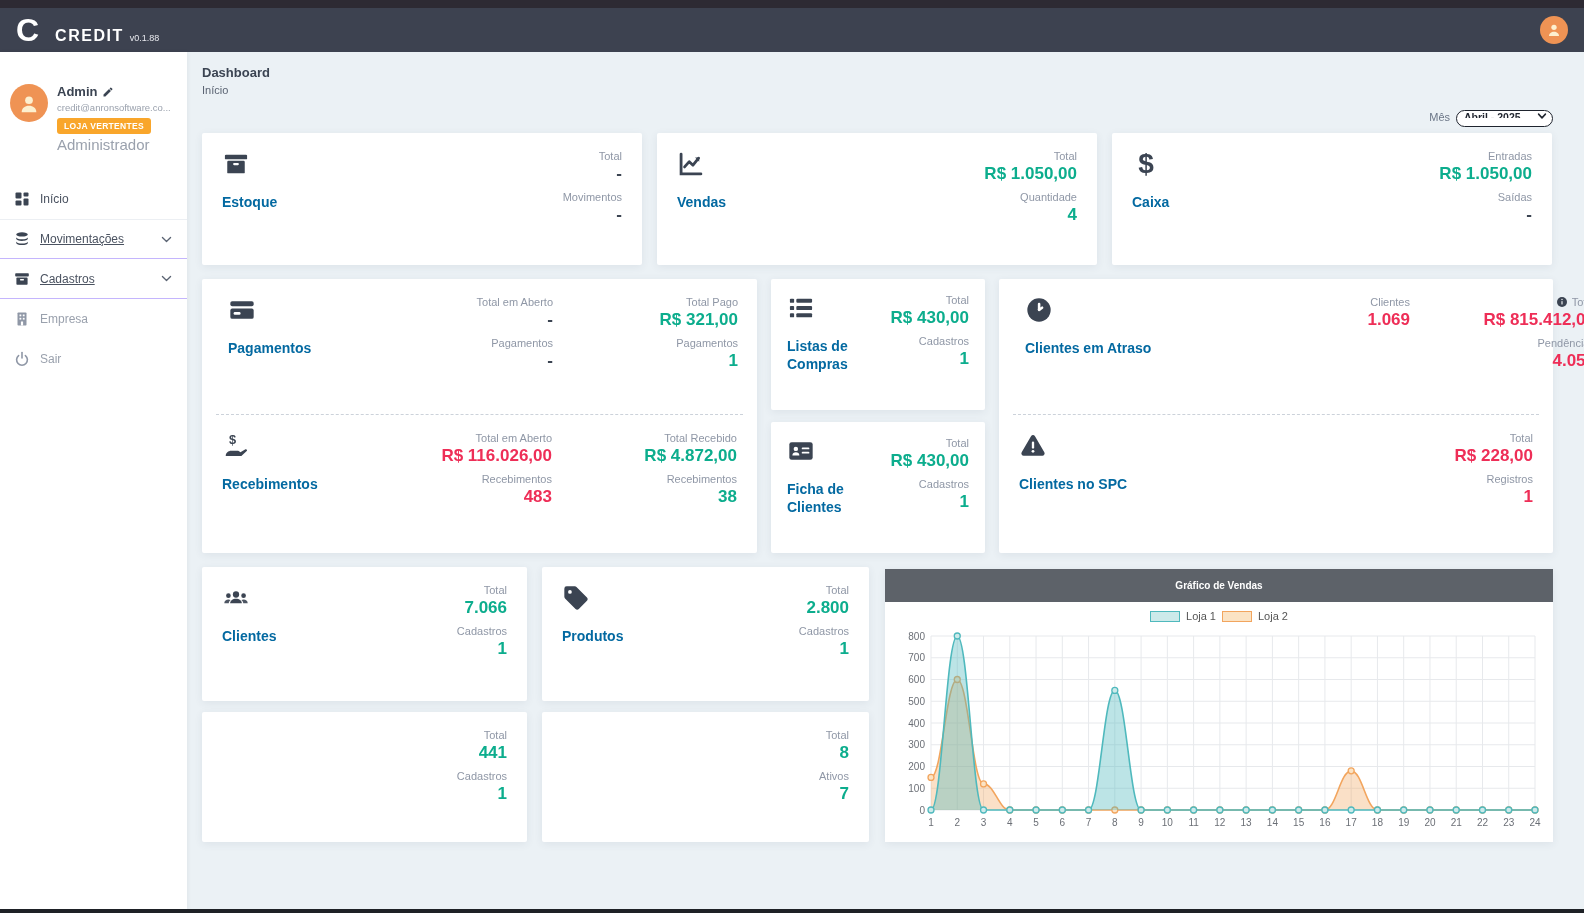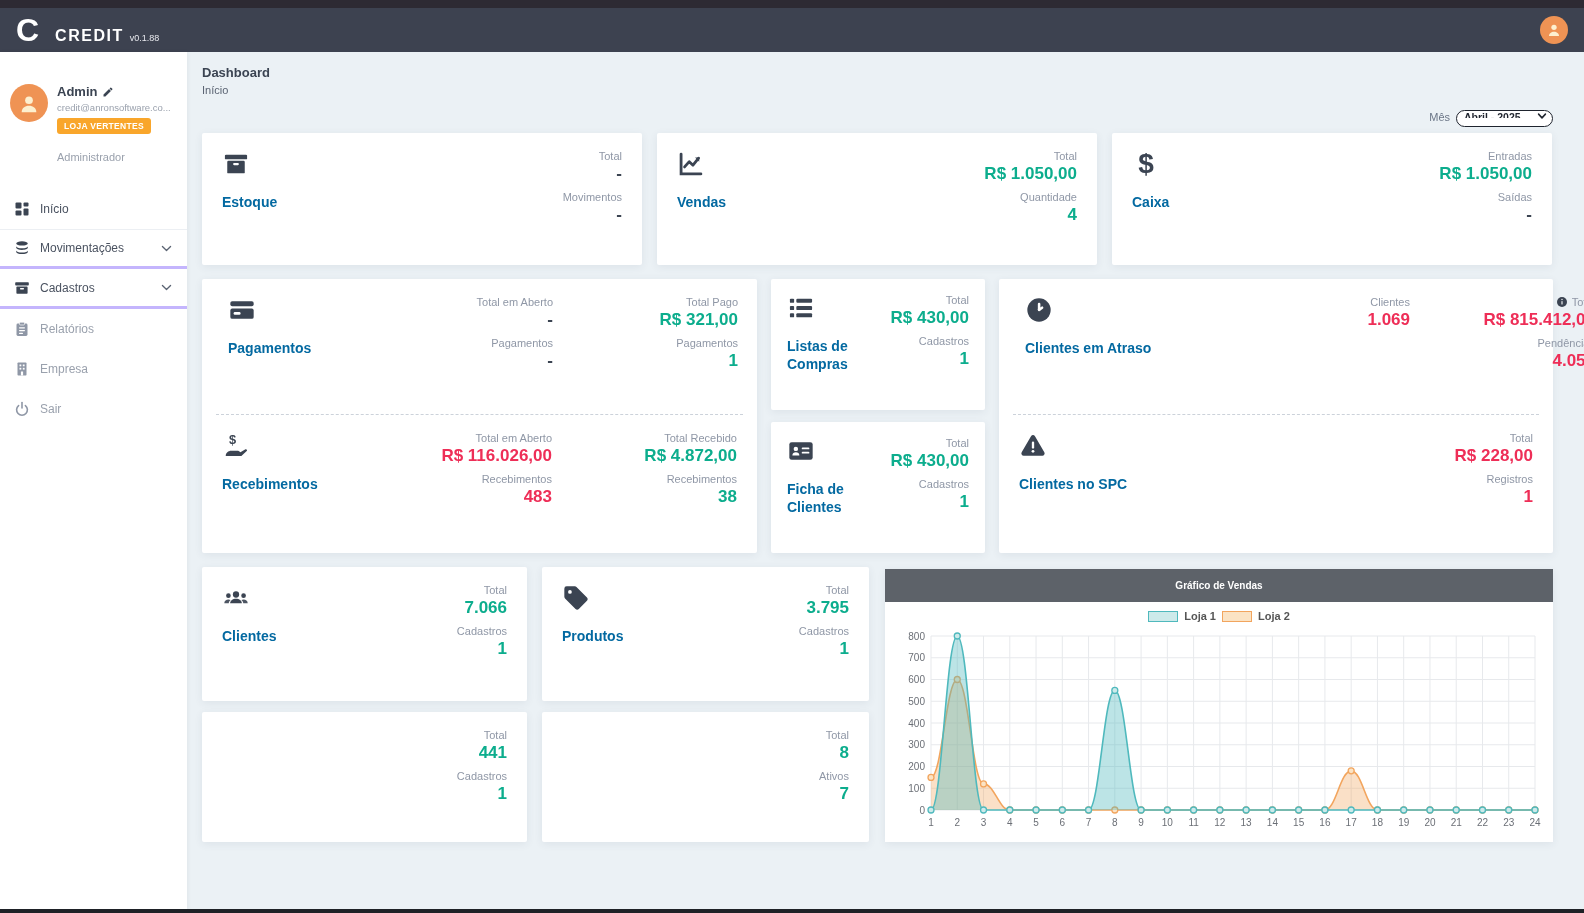--- a/index.html
+++ b/index.html
@@ -19,27 +19,27 @@
   .layout { display:flex; height:858px; }
 
   
   .sidebar { width:187px; background:#fff; flex:0 0 187px; box-shadow:1px 0 4px rgba(0,0,0,.05); }
   .profile { padding:32px 10px 12px 10px; display:flex; }
   .p-avatar { width:38px; height:38px; border-radius:50%; background:#ef9354; flex:0 0 38px; display:flex; align-items:center; justify-content:center; }
   .p-info { margin-left:9px; width:120px; }
   .p-name { font-size:13px; font-weight:700; color:#3b4452; display:flex; align-items:center; gap:5px; }
   .p-email { font-size:9.5px; color:#9aa1ad; margin-top:3px; white-space:nowrap; overflow:hidden; text-overflow:ellipsis; }
   .p-badge { display:inline-block; background:#f9a62b; color:#fff; font-size:8.5px; font-weight:700; padding:3px 7px; border-radius:3px; margin-top:5px; letter-spacing:.3px; }
-  .p-role { font-size:11px; color:#9aa1ad; margin-top:17px; }
+  .p-role { font-size:15px; color:#9aa1ad; margin-top:2px; }
   .menu { margin-top:14px; }
   .m-item { display:flex; align-items:center; height:40px; padding:0 14px; font-size:12px; color:#4a5260; cursor:pointer; }
   .m-item .mi-ic { width:16px; height:16px; margin-right:10px; flex:0 0 16px; }
   .m-item.muted { color:#9aa1ad; }
   .m-item.boxed-top { border-top:1px solid #eceff3; }
-  .m-item.boxed-bot { border-bottom:3px solid #c4b5fd; }
+  .m-item.boxed-bot { border-bottom:1px solid #c4b5fd;text-decoration:underline; }
   .m-chev { margin-left:auto; }
 
   
   .main { flex:1; padding:13px 0 0 15px; }
   .page-head { position:relative; height:68px; width:1351px; }
   .ph-title { font-size:13px; font-weight:700; color:#3b4452; }
   .ph-crumb { font-size:11px; color:#5a6372; margin-top:4px; }
   .month-box { position:absolute; right:0; bottom:6px; display:flex; align-items:center; gap:6px; }
   .month-lbl { font-size:11px; color:#6b7687; }
   .month-sel-wrap { position:relative; }
@@ -81,21 +81,21 @@
   .row3 { position:relative; width:1351px; height:275px; }
   .g-card { position:absolute; }
   .c-clientes { left:0; top:0; width:325px; height:134px; }
   .c-produtos { left:340px; top:0; width:327px; height:134px; }
   .c-fornec   { left:0; top:145px; width:325px; height:130px; }
   .c-usuarios { left:340px; top:145px; width:327px; height:130px; }
 
   
   .chart-card { position:absolute; left:683px; top:2px; width:668px; height:273px; background:#fff; box-shadow:0 2px 8px rgba(55,65,90,.08); }
   .chart-head { height:33px; background:#5d6269; color:#fff; font-size:10px; font-weight:700; display:flex; align-items:center; justify-content:center; }
-  .chart-legend { display:flex; justify-content:center; gap:6px; align-items:center; height:24px; margin-top:2px;font-weight:bold; }
+  .chart-legend { display:flex; justify-content:center; gap:6px; align-items:center; height:24px; margin-top:2px; }
   .lg-item { display:flex; align-items:center; gap:6px; font-size:11px; color:#555; }
   .lg-box { width:30px; height:11px; border-style:solid; border-width:1.5px; }
 
   .info-ic { display:inline-block; }
 </style>
 </head>
 <body>
 
 <div class="top-strip"></div>
 
@@ -164,30 +164,20 @@
             <rect x="2.4" y="6.6" width="11.2" height="7.2" rx="0.8" fill="#3b4452"></rect>
             <rect x="6" y="8.1" width="4" height="1.3" rx="0.6" fill="#fff"></rect>
           </svg>
         <span>Cadastros</span>
         <svg class="m-chev" width="13" height="13" viewBox="0 0 16 16">
             <path d="M3 5.5l5 5 5-5" stroke="#5a6372" stroke-width="1.6" fill="none" stroke-linecap="round" stroke-linejoin="round"></path>
           </svg>
       </div>
       <div class="m-item muted">
         <svg class="mi-ic" viewBox="0 0 16 16">
-            <rect x="2.5" y="2.5" width="11" height="12.5" rx="1.4" fill="#8f97a6"></rect>
-            <rect x="5.5" y="1.2" width="5" height="2.8" rx="1" fill="#8f97a6" stroke="#fff" stroke-width=".7"></rect>
-            <rect x="5" y="6.2" width="6" height="1.2" rx=".6" fill="#fff"></rect>
-            <rect x="5" y="9" width="6" height="1.2" rx=".6" fill="#fff"></rect>
-            <rect x="5" y="11.8" width="4" height="1.2" rx=".6" fill="#fff"></rect>
-          </svg>
-        <span>Relatórios</span>
-      </div>
-      <div class="m-item muted">
-        <svg class="mi-ic" viewBox="0 0 16 16">
             <rect x="3.5" y="1.5" width="9" height="13" rx=".8" fill="#8f97a6"></rect>
             <rect x="5.5" y="3.5" width="1.8" height="1.8" fill="#fff"></rect>
             <rect x="8.8" y="3.5" width="1.8" height="1.8" fill="#fff"></rect>
             <rect x="5.5" y="6.8" width="1.8" height="1.8" fill="#fff"></rect>
             <rect x="8.8" y="6.8" width="1.8" height="1.8" fill="#fff"></rect>
             <rect x="6.9" y="10.5" width="2.2" height="4" fill="#fff"></rect>
           </svg>
         <span>Empresa</span>
       </div>
       <div class="m-item muted">
@@ -508,21 +498,21 @@
           <div class="left-blk">
             <svg class="card-ic" viewBox="0 0 24 24">
                 <path d="M21.4 11.6l-9-9A2 2 0 0 0 11 2H4a2 2 0 0 0-2 2v7c0 .5.2 1 .6 1.4l9 9c.8.8 2 .8 2.8 0l7-7c.8-.8.8-2 0-2.8z" fill="currentColor"></path>
                 <circle cx="6.8" cy="6.8" r="1.6" fill="#fff"></circle>
               </svg>
             <div class="card-title">Produtos</div>
           </div>
           <div class="stat-col">
             <div class="stat">
                 <div class="s-lbl">Total</div>
-                <div class="s-val val-teal">3.795</div>
+                <div class="s-val val-teal">2.800</div>
               </div>
             <div class="stat">
                 <div class="s-lbl">Cadastros</div>
                 <div class="s-val val-teal">1</div>
               </div>
           </div>
         </div>
       </div>
 
       <div class="card g-card c-fornec">

